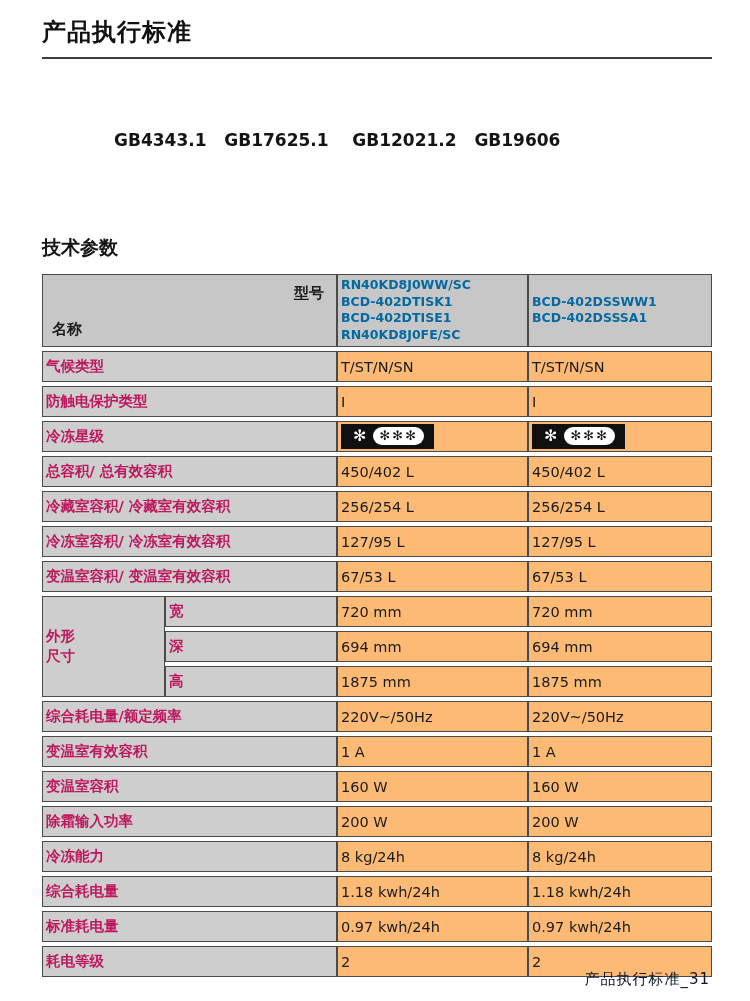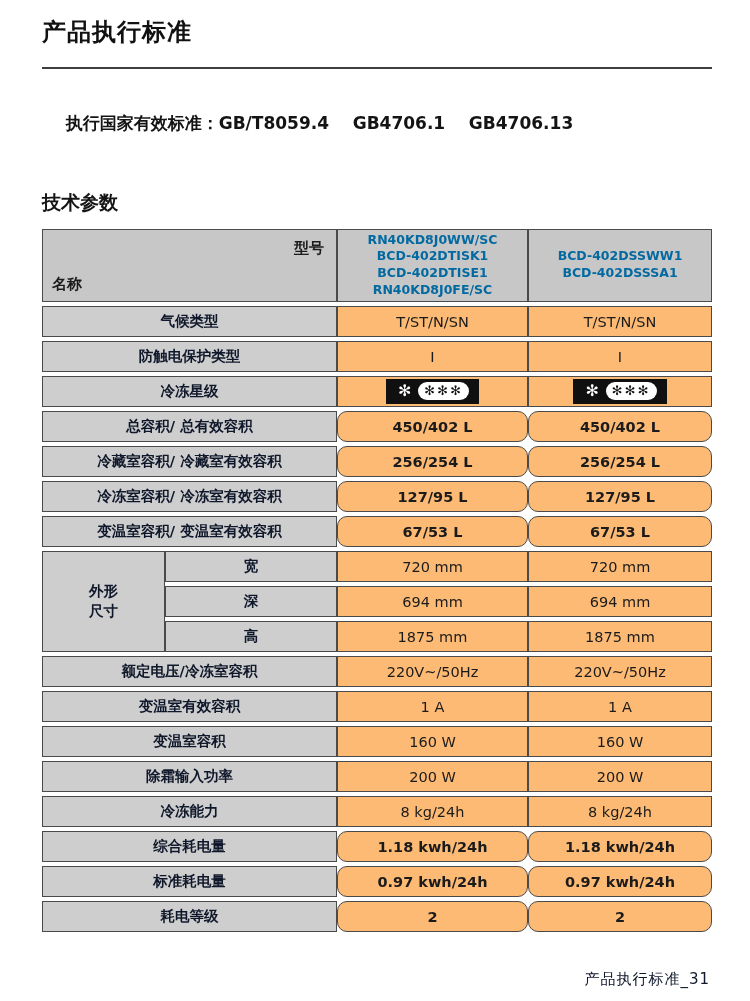--- a/index.html
+++ b/index.html
@@ -6,48 +6,47 @@
   body {
     width: 750px; height: 1001px;
     background: #ffffff;
     font-family: "DejaVu Sans", "Liberation Sans", sans-serif;
     color: #1c1c1c;
     position: relative;
     overflow: hidden;
   }
   .content { padding: 16px 38px 0 42px; }
 
-  .title-wrap { border-bottom: 2px solid #3e3e3e; padding-bottom: 19px; }
+  .title-wrap { border-bottom: 2px solid #3e3e3e; padding-bottom: 9px; }
   .page-title { font-size: 24px; font-weight: bold; margin: 0; letter-spacing: 1px; color: #111; }
 
   .standards { margin-top: 13px; font-size: 17px; font-weight: bold; line-height: 1.62; color: #141414; white-space: pre-wrap; }
   .standards .line2 { padding-left: 72px; display: block; }
 
   .section-heading { font-size: 19px; font-weight: bold; margin: 25px 0 9px 0; color: #141414; }
 
   table.spec {
     border-collapse: separate;
     border-spacing: 0 4px;
     width: 670px;
     table-layout: fixed;
     font-size: 14.5px;
   }
   table.spec td {
     border: 1px solid #4a4a4a;
-    text-align: center;
     vertical-align: middle;
     padding: 2px 3px;
     height: 25px;
     overflow: hidden;
     margin-left: 12px;
   }
-  td.lab { background: #cecece; font-weight: bold; color: #0f172a; }
+  td.lab { background: #cecece; font-weight: bold; color: #be185d; }
   td.lab.group { white-space: pre-line; line-height: 1.35; }
   td.val { background: #fdba74; color: #1b1b1b; }
-  td.val.b { font-weight: bold; border-radius: 10px; }
+  td.val.b { font-weight: normal; }
 
   tr.header-row td { height: 66px; background: #c7c7c7; }
   td.corner {
     position: relative;
     background-image: linear-gradient(to bottom right,
       rgba(0,0,0,0) calc(50% - 1px), #4a4a4a calc(50% - 1px),
       #4a4a4a calc(50% + 1px), rgba(0,0,0,0) calc(50% + 1px));
   }
   .c-top { position: absolute; top: 9px; right: 12px; font-weight: bold; font-size: 15px; }
   .c-bot { position: absolute; bottom: 7px; left: 9px; font-weight: bold; font-size: 15px; }
@@ -78,21 +77,21 @@
 </head>
 <body>
 
 <div class="content">
 
   <div class="title-wrap">
     <h1 class="page-title">产品执行标准</h1>
   </div>
 
   <div class="standards">
-    <span><span>执行国家有效标准：</span><span>GB/T8059.4    GB4706.1    GB4706.13</span></span>
+    <span class="line2">GB4343.1   GB17625.1    GB12021.2   GB19606</span>
   </div>
 
   <h2 class="section-heading">技术参数</h2>
 
   <table class="spec">
     <colgroup>
       <col style="width:123px">
         <col style="width:172px">
         <col style="width:191px">
         <col style="width:184px">
@@ -162,21 +161,21 @@
           <td class="lab">深</td>
           <td class="val">694 mm</td>
           <td class="val">694 mm</td>
         </tr>
         <tr>
           <td class="lab">高</td>
           <td class="val">1875 mm</td>
           <td class="val">1875 mm</td>
         </tr>
         <tr>
-          <td class="lab" colspan="2">额定电压/冷冻室容积</td>
+          <td class="lab" colspan="2">综合耗电量/额定频率</td>
           <td class="val">220V~/50Hz</td>
           <td class="val">220V~/50Hz</td>
         </tr>
         <tr>
           <td class="lab" colspan="2">变温室有效容积</td>
           <td class="val">1 A</td>
           <td class="val">1 A</td>
         </tr>
         <tr>
           <td class="lab" colspan="2">变温室容积</td>

